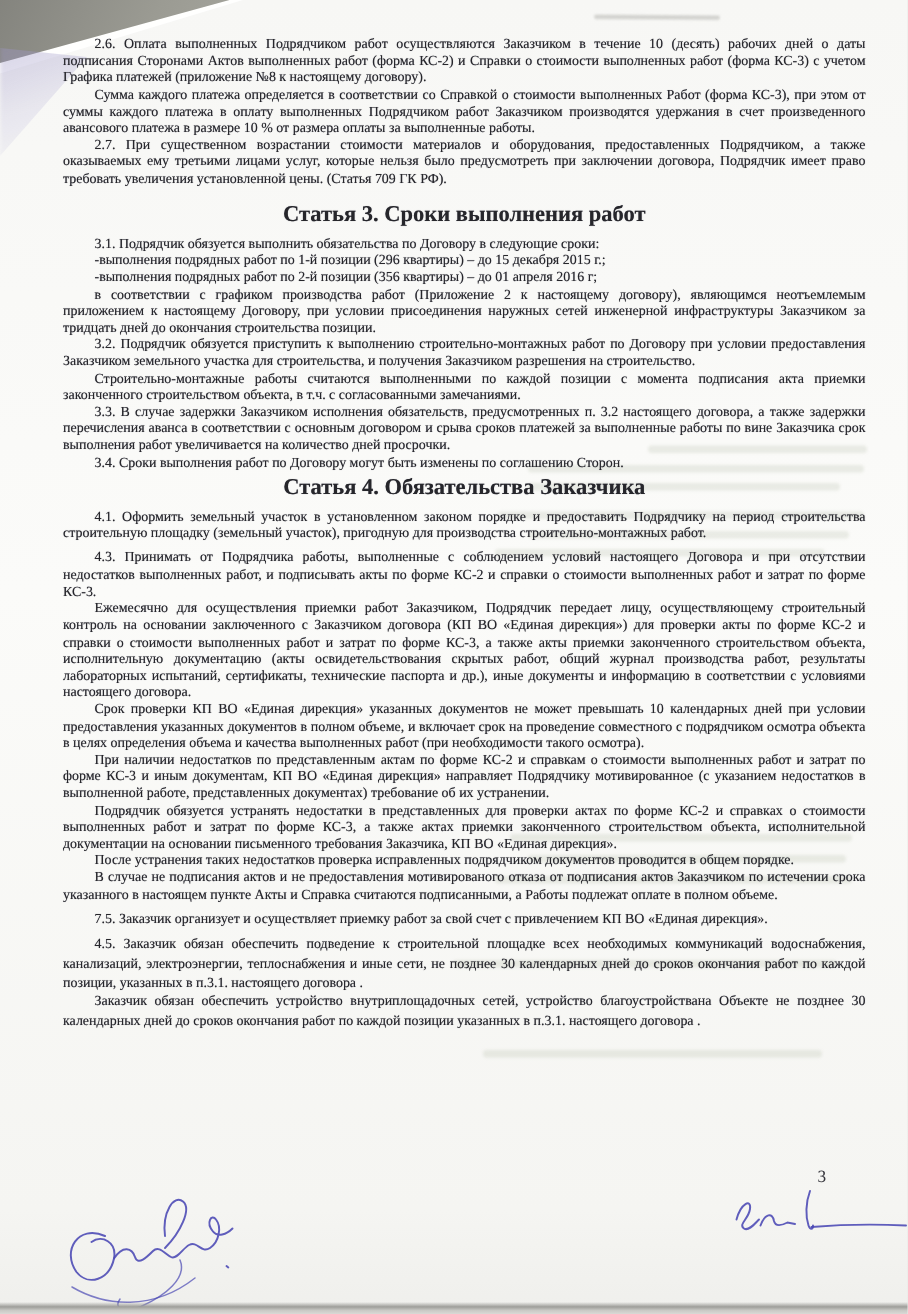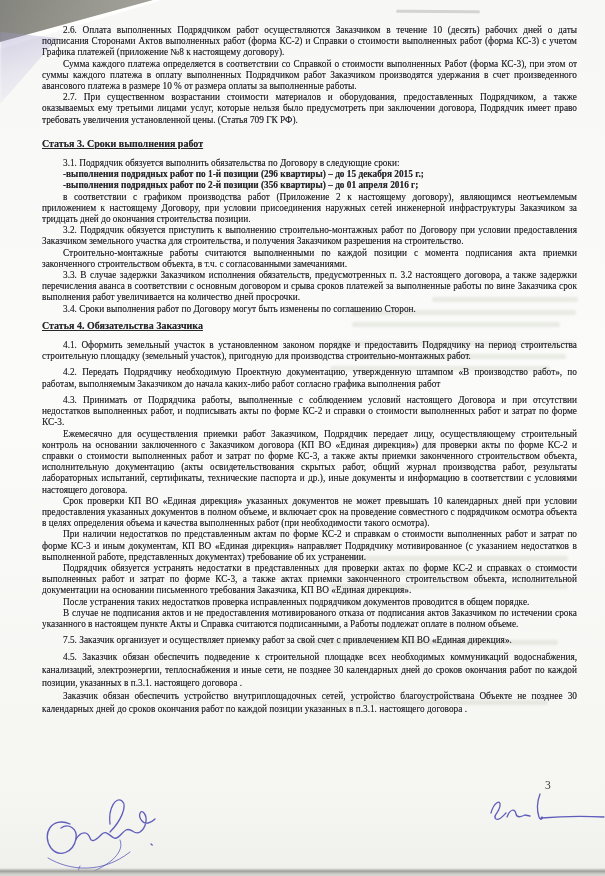--- a/index.html
+++ b/index.html
@@ -51,24 +51,24 @@
 
   
   .doc {
     position:absolute; left:42px; top:25px; width:535px;
     color:#26262b;
     font-size:9.3px; line-height:11.2px;
     text-align:justify;
     text-shadow:0 0 .5px rgba(35,35,55,.55);
   }
   .blk { margin:0; text-indent:21px; }
-  .blk.list-line { text-align:left;font-weight:bold; }
+  .blk.list-line { text-align:left; }
   .blk.heading {
-    text-indent:0; font-weight:bold;
-    font-size:10px; margin:12px 0 9px 0;text-decoration:underline;
+    text-indent:0; text-align:center; font-weight:bold;
+    font-size:15px; margin:12px 0 9px 0;
   }
   .blk.heading.gap { }
   .blk.italic { line-height:12.8px; }
   .blk.gap { margin-top:5px; }
 
   .page-num {
     position:absolute; left:545px; top:779px;
     font-size:11.5px; color:#33333a;
   }
 
@@ -106,21 +106,20 @@
       <p class="blk body">3.1. Подрядчик обязуется выполнить обязательства по Договору в следующие сроки:</p>
       <p class="blk list-line">-выполнения подрядных работ по 1-й позиции (296 квартиры) – до 15 декабря 2015 г.;</p>
       <p class="blk list-line">-выполнения подрядных работ по 2-й позиции (356 квартиры) – до 01 апреля  2016 г;</p>
       <p class="blk body">в соответствии с графиком производства работ (Приложение 2 к настоящему договору), являющимся неотъемлемым приложением к настоящему Договору, при условии присоединения наружных сетей инженерной инфраструктуры  Заказчиком за тридцать дней до окончания строительства позиции.</p>
       <p class="blk body">3.2. Подрядчик обязуется приступить к выполнению строительно-монтажных работ по Договору при условии предоставления Заказчиком земельного участка для строительства, и получения Заказчиком разрешения на строительство.</p>
       <p class="blk body">Строительно-монтажные работы считаются выполненными по каждой позиции с момента подписания акта приемки законченного строительством объекта, в т.ч. с согласованными замечаниями.</p>
       <p class="blk body">3.3.  В случае задержки Заказчиком исполнения обязательств, предусмотренных п. 3.2 настоящего договора, а также задержки перечисления аванса в соответствии с основным договором и срыва сроков платежей за выполненные работы по вине Заказчика срок выполнения работ увеличивается на количество дней просрочки.</p>
       <p class="blk body">3.4. Сроки выполнения работ по Договору могут быть изменены по соглашению Сторон.</p>
       <h3 class="blk heading gap">Статья 4. Обязательства Заказчика</h3>
       <p class="blk body">4.1. Оформить земельный участок в установленном законом порядке и предоставить Подрядчику на период строительства строительную площадку (земельный участок), пригодную для производства строительно-монтажных работ.</p>
-      <p class="blk body gap">4.2. Передать Подрядчику необходимую Проектную документацию, утвержденную штампом «В производство работ», по работам, выполняемым Заказчиком  до начала каких-либо работ согласно графика выполнения работ</p>
       <p class="blk body gap">4.3. Принимать от Подрядчика работы, выполненные с соблюдением условий настоящего Договора и при отсутствии недостатков выполненных работ, и подписывать акты по форме КС-2 и справки о стоимости выполненных работ и затрат по форме КС-3.</p>
       <p class="blk body">Ежемесячно для осуществления приемки работ Заказчиком, Подрядчик передает лицу, осуществляющему строительный контроль на основании заключенного с Заказчиком договора (КП ВО «Единая дирекция») для проверки акты по форме КС-2 и справки о стоимости выполненных работ и затрат по форме КС-3, а также акты приемки законченного строительством объекта, исполнительную документацию (акты освидетельствования скрытых работ, общий журнал производства работ, результаты лабораторных испытаний, сертификаты, технические паспорта и др.), иные документы и информацию в соответствии с условиями настоящего договора.</p>
       <p class="blk body">Срок проверки КП ВО «Единая дирекция» указанных документов не может превышать 10 календарных дней при условии предоставления указанных документов в полном объеме, и включает срок на проведение совместного с подрядчиком осмотра объекта в целях определения объема и качества выполненных работ (при необходимости такого осмотра).</p>
       <p class="blk body">При наличии недостатков по представленным актам по форме КС-2 и справкам о стоимости выполненных работ и затрат по форме КС-3 и иным документам, КП ВО «Единая дирекция» направляет Подрядчику мотивированное (с указанием недостатков в выполненной работе, представленных документах) требование об их устранении.</p>
       <p class="blk body">Подрядчик обязуется устранять недостатки в представленных для проверки актах по форме КС-2 и справках о стоимости выполненных работ и затрат по форме КС-3, а также актах приемки законченного строительством объекта, исполнительной документации на основании письменного требования Заказчика, КП ВО «Единая дирекция».</p>
       <p class="blk body">После устранения таких недостатков  проверка исправленных подрядчиком документов проводится в общем порядке.</p>
       <p class="blk body">В случае не подписания актов и не предоставления мотивированого отказа от подписания актов Заказчиком по истечении срока указанного в настоящем пункте Акты и Справка считаются подписанными, а Работы подлежат оплате в полном объеме.</p>
       <p class="blk body gap">7.5. Заказчик организует и осуществляет приемку работ за свой счет с привлечением КП ВО «Единая дирекция».</p>
       <p class="blk italic gap">4.5. Заказчик обязан обеспечить подведение к строительной площадке всех необходимых коммуникаций водоснабжения, канализаций, электроэнергии, теплоснабжения и иные сети, не позднее 30 календарных дней до сроков окончания работ по каждой позиции, указанных в п.3.1. настоящего договора .</p>
       <p class="blk italic">Заказчик обязан обеспечить устройство внутриплощадочных сетей, устройство благоустройствана Объекте  не позднее 30 календарных дней до сроков окончания  работ по каждой позиции указанных в п.3.1. настоящего договора .</p>

